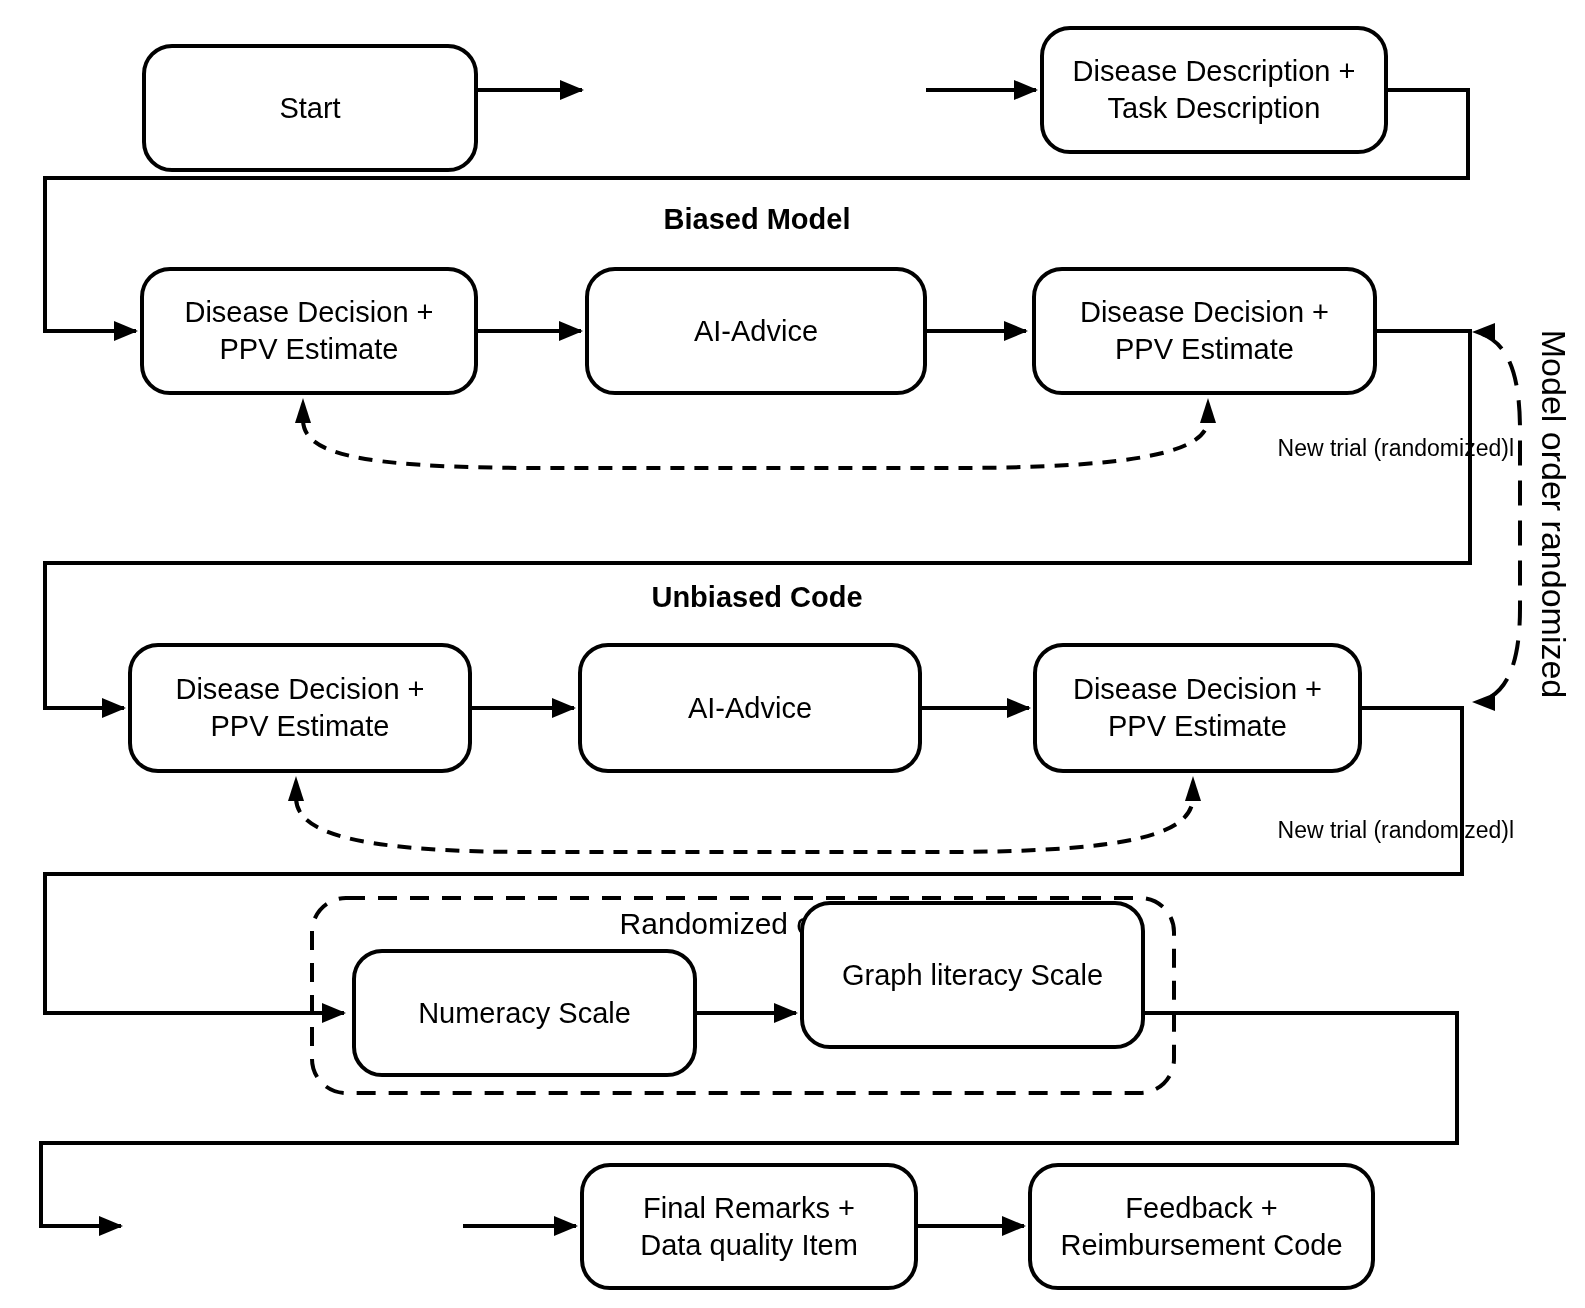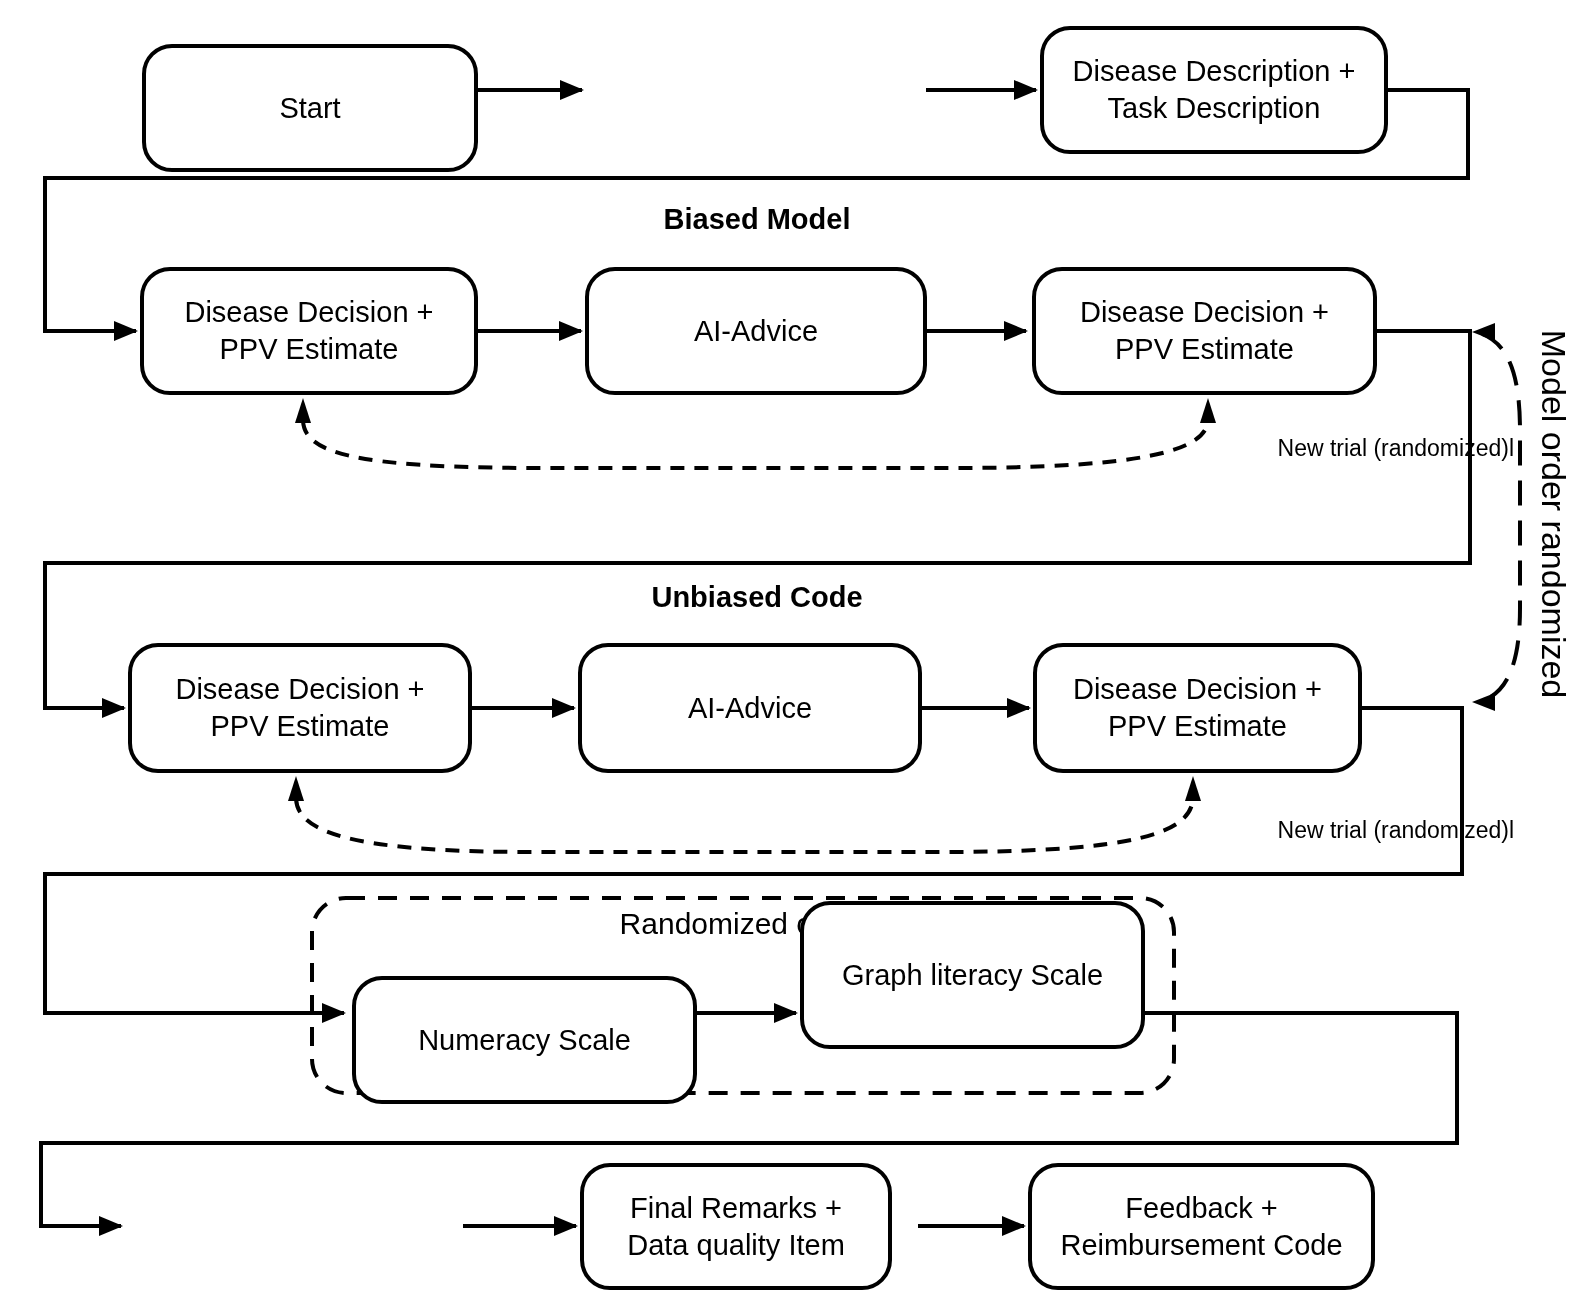--- a/index.html
+++ b/index.html
@@ -132,21 +132,21 @@
   <div class="node" style="left:585px; top:267px; width:342px; height:128px;">AI-Advice</div>
   <div class="node" style="left:1032px; top:267px; width:345px; height:128px;">Disease Decision +
 PPV Estimate</div>
 
   <div class="node" style="left:128px; top:643px; width:344px; height:130px;">Disease Decision +
 PPV Estimate</div>
   <div class="node" style="left:578px; top:643px; width:344px; height:130px;">AI-Advice</div>
   <div class="node" style="left:1033px; top:643px; width:329px; height:130px;">Disease Decision +
 PPV Estimate</div>
 
-  <div class="node" style="left:352px; top:949px; width:345px; height:128px;margin-top:27px;">Numeracy Scale</div>
+  <div class="node" style="left:352px; top:949px; width:345px; height:128px;">Numeracy Scale</div>
   <div class="node" style="left:800px; top:901px; width:345px; height:148px;">Graph literacy Scale</div>
 
-  <div class="node" style="left:580px; top:1163px; width:312px; height:127px;">Final Remarks +
+  <div class="node" style="left:580px; top:1163px; width:338px; height:127px;">Final Remarks +
 Data quality Item</div>
   <div class="node" style="left:1028px; top:1163px; width:347px; height:127px;">Feedback +
 Reimbursement Code</div>
 
 </div>
 
 </body></html>

